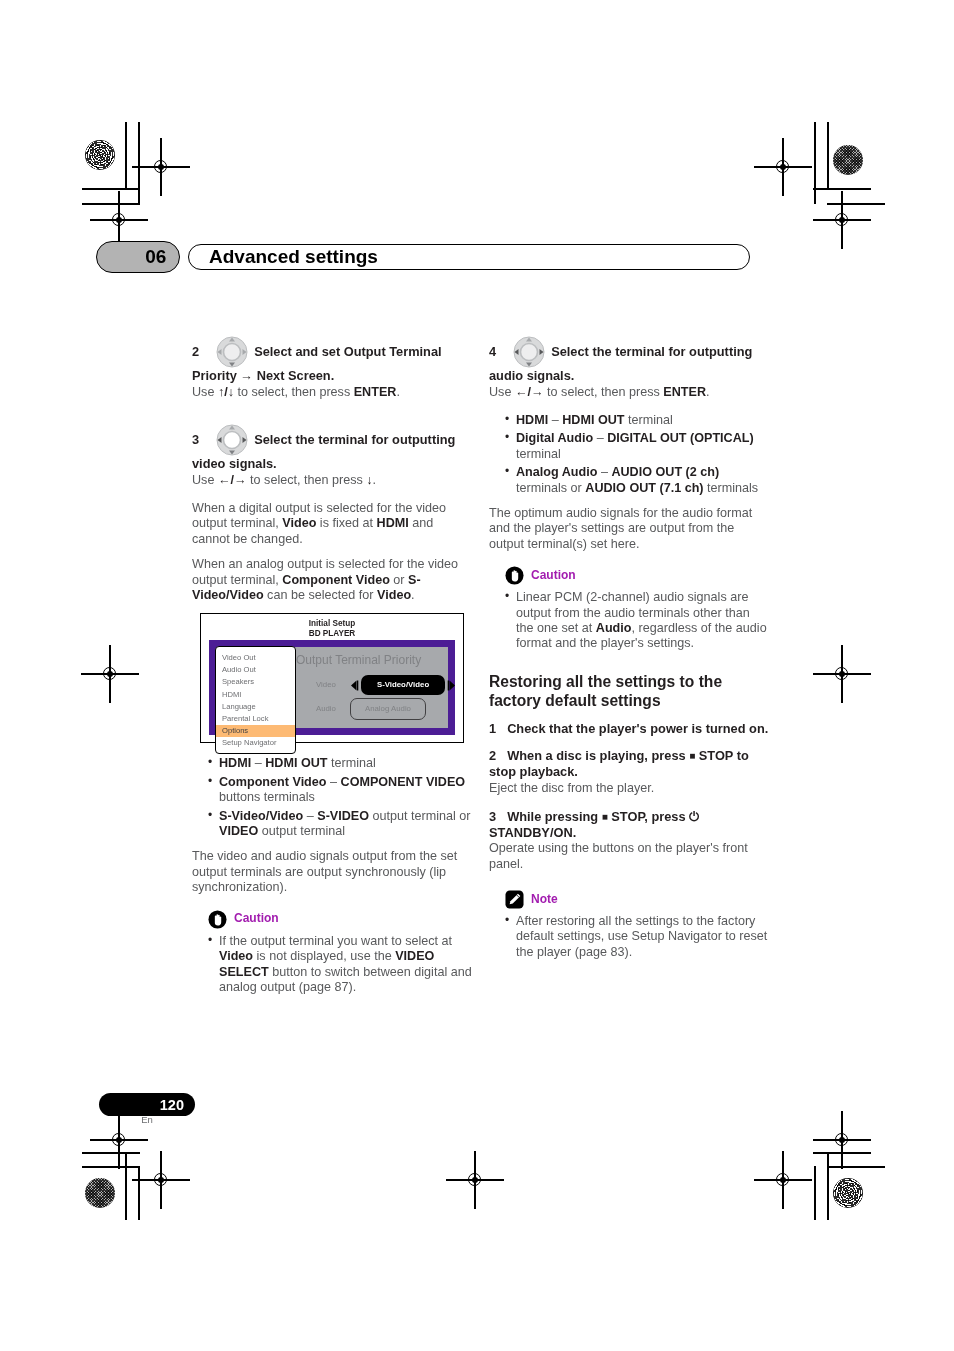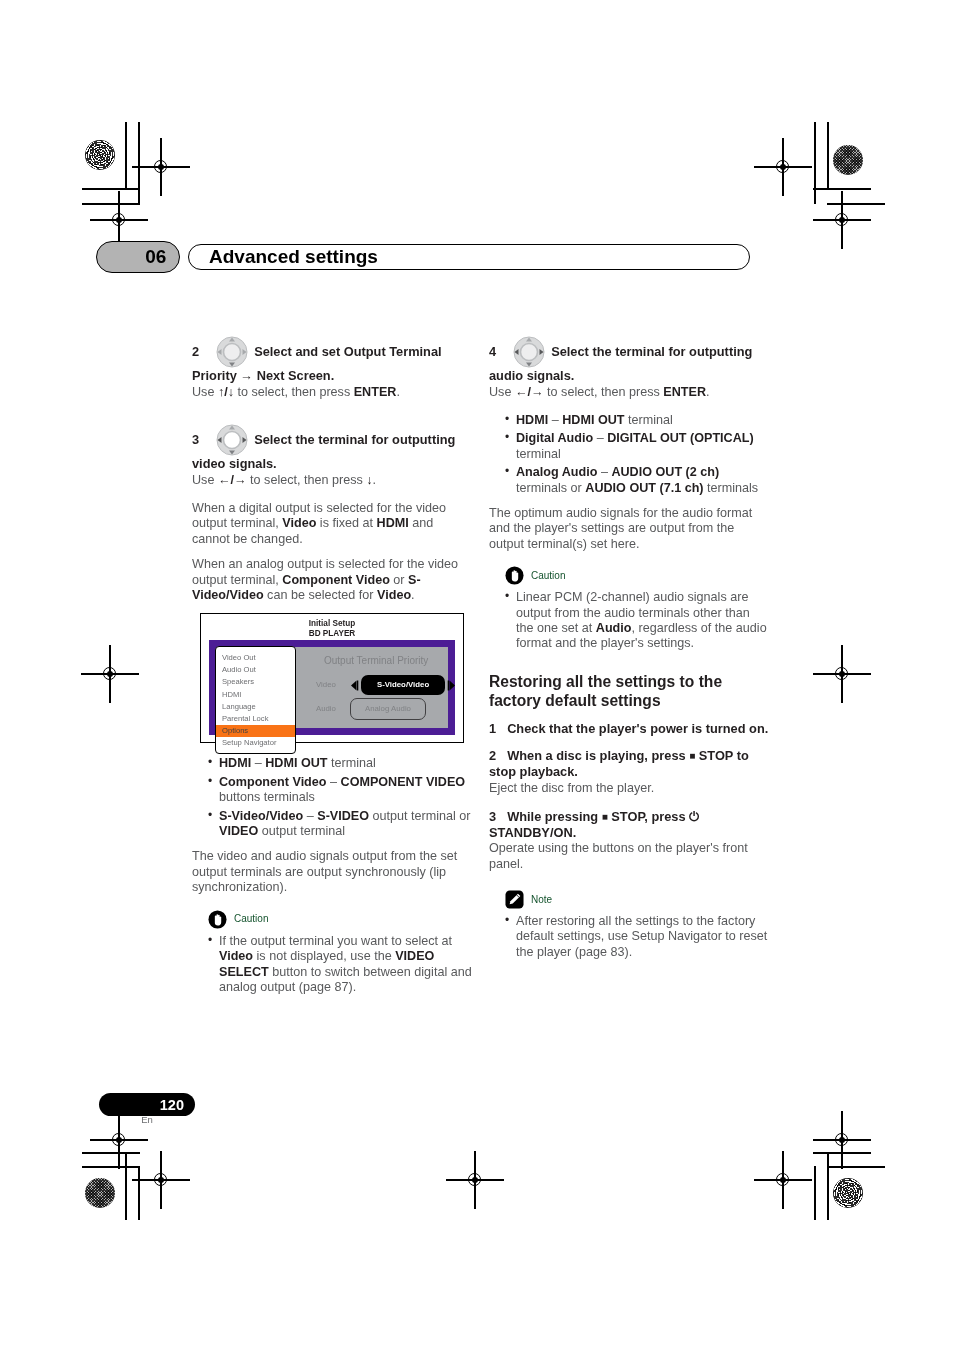--- a/index.html
+++ b/index.html
@@ -140,21 +140,21 @@
     position: absolute; left: 0; top: -1px;
     color: #231f20; font-size: 12px;
   }
 
   
   .notice-head {
     display: flex; align-items: center;
     margin: 14px 0 5px 16px;
   }
   .notice-head .label {
-    font-weight: normal; font-size: 10px; color: #14532d;
+    font-weight: bold; font-size: 12px; color: #a21caf;
     margin-left: 7px;
   }
   .icon-caution, .icon-note {
     width: 19px; height: 19px;
     flex: 0 0 19px;
     display: block;
   }
 
   
   .sec-head {
@@ -199,28 +199,28 @@
     padding: 4px 0 4px 0;
   }
   .osd-menu .mi {
     padding: 0.5px 4px 0.5px 6px;
     color: #6d6e71;
     font-size: 7.6px;
     line-height: 11.2px;
     white-space: nowrap;
   }
   .osd-menu .mi.sel {
-    background: #f97316;
+    background: #fdba74;
     color: #414042;
   }
   .osd-section-label {
     position: absolute;
-    left: 108px; top: 6px;
+    left: 80px; top: 6px;
     color: #808285;
-    font-size: 10px;
+    font-size: 12px;
   }
   .osd-row {
     position: absolute;
     left: 100px;
     display: flex; align-items: center;
   }
   .osd-row.video { top: 28px; }
   .osd-row.audio { top: 51px; }
   .osd-row .rl {
     width: 34px;

